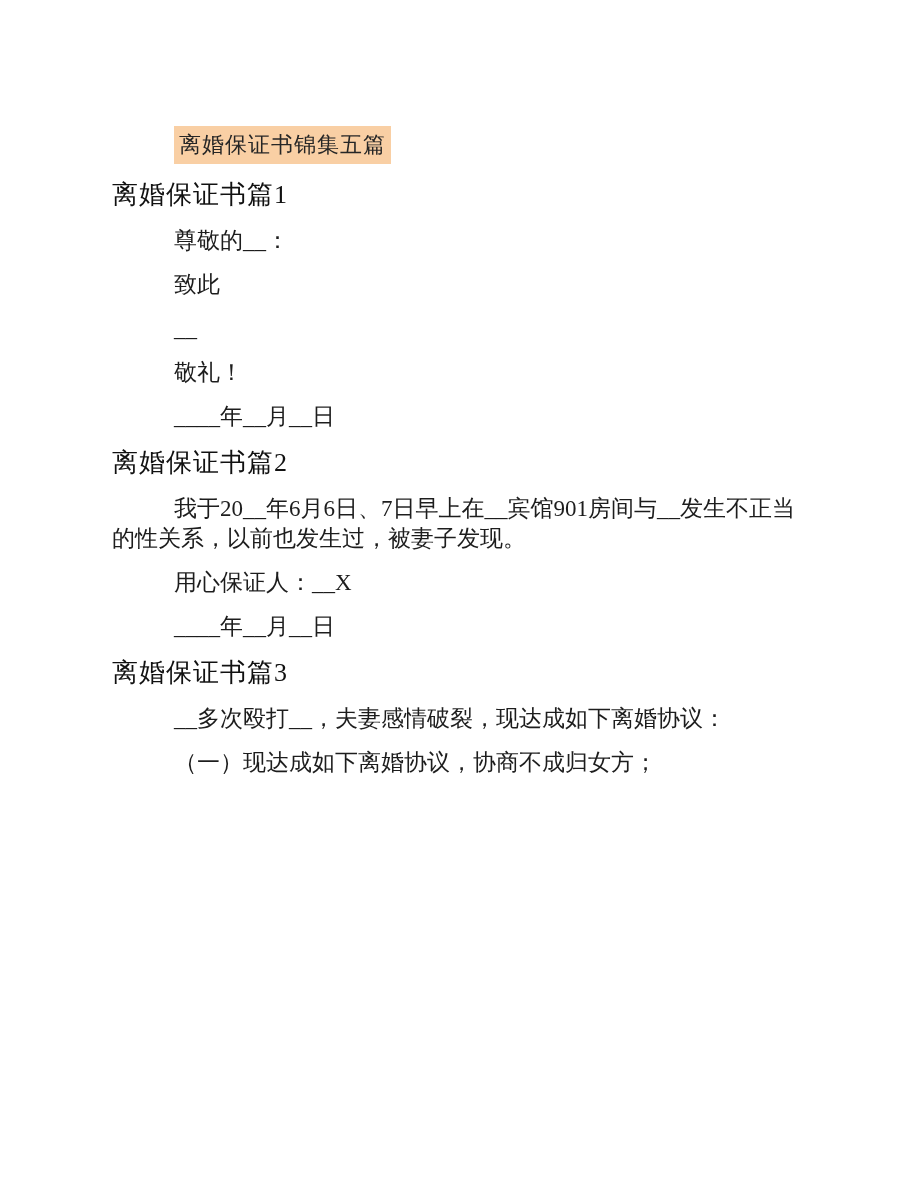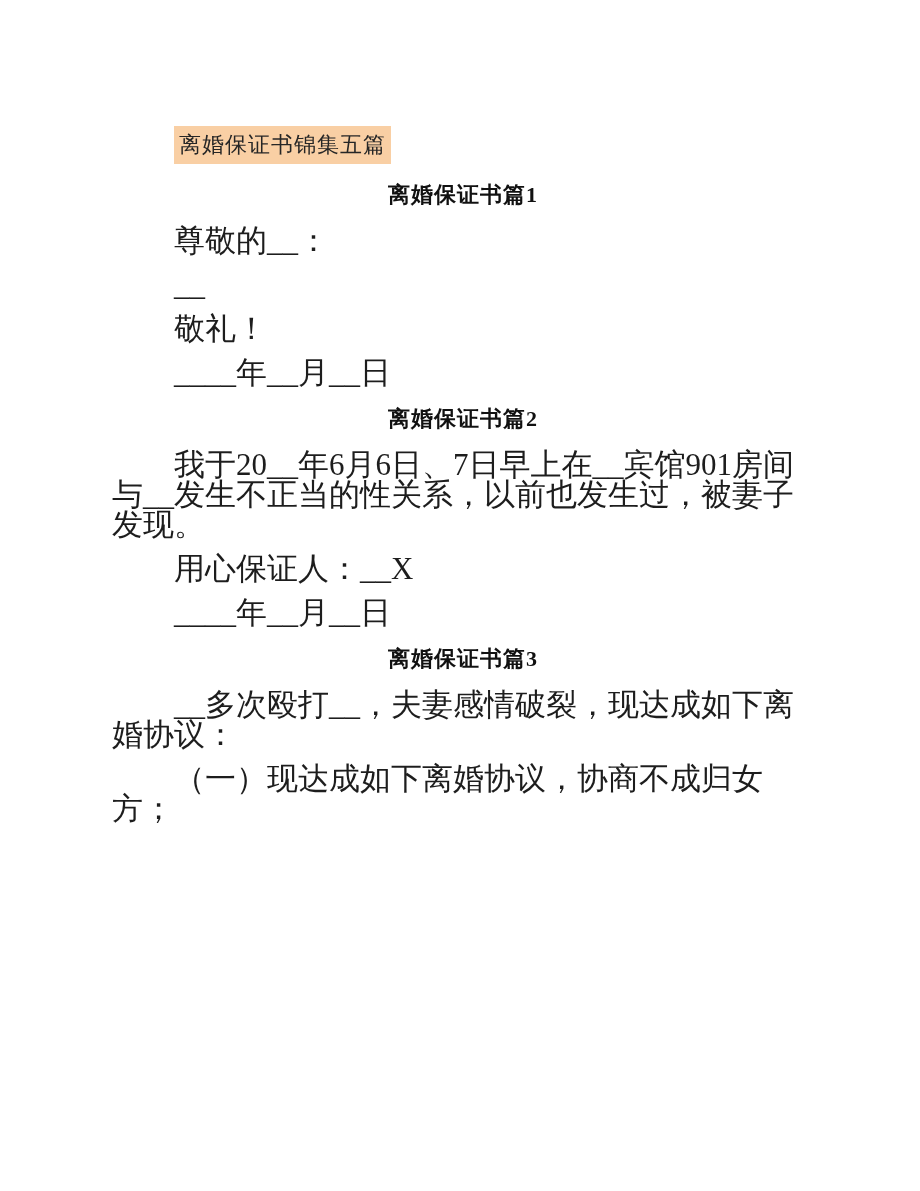--- a/index.html
+++ b/index.html
@@ -22,49 +22,49 @@
   .doc-title {
     display: inline-block;
     background: #f9cfa4;
     font-size: 22px;
     line-height: 27px;
     padding: 5px 5px 6px 5px;
     letter-spacing: 1px;
     color: #262626;
   }
   .section-heading {
-    font-size: 22px;
-    font-weight: bold;
-    text-align: center;
+    font-size: 26px;
+    font-weight: normal;
     letter-spacing: 1px;
     line-height: 28px;
     margin: 17px 0;
     color: #111111;
   }
   .body-p {
-    font-size: 31px;
+    font-size: 23px;
     line-height: 30px;
     margin: 14px 0;
     text-indent: 62px;
     word-break: break-all;
     color: #1d1d1d;
   }
 </style>
 </head>
 <body>
 
 <div class="page">
 
   <div class="doc-title-row">
     <span class="doc-title">离婚保证书锦集五篇</span>
   </div>
 
   <div>
     <h2 class="section-heading">离婚保证书篇1</h2>
     <p class="body-p">尊敬的__：</p>
+    <p class="body-p">致此</p>
     <p class="body-p">__</p>
     <p class="body-p">敬礼！</p>
     <p class="body-p">____年__月__日</p>
   </div>
 
   <div>
     <h2 class="section-heading">离婚保证书篇2</h2>
     <p class="body-p">我于20__年6月6日、7日早上在__宾馆901房间与__发生不正当的性关系，以前也发生过，被妻子发现。</p>
     <p class="body-p">用心保证人：__X</p>
     <p class="body-p">____年__月__日</p>

